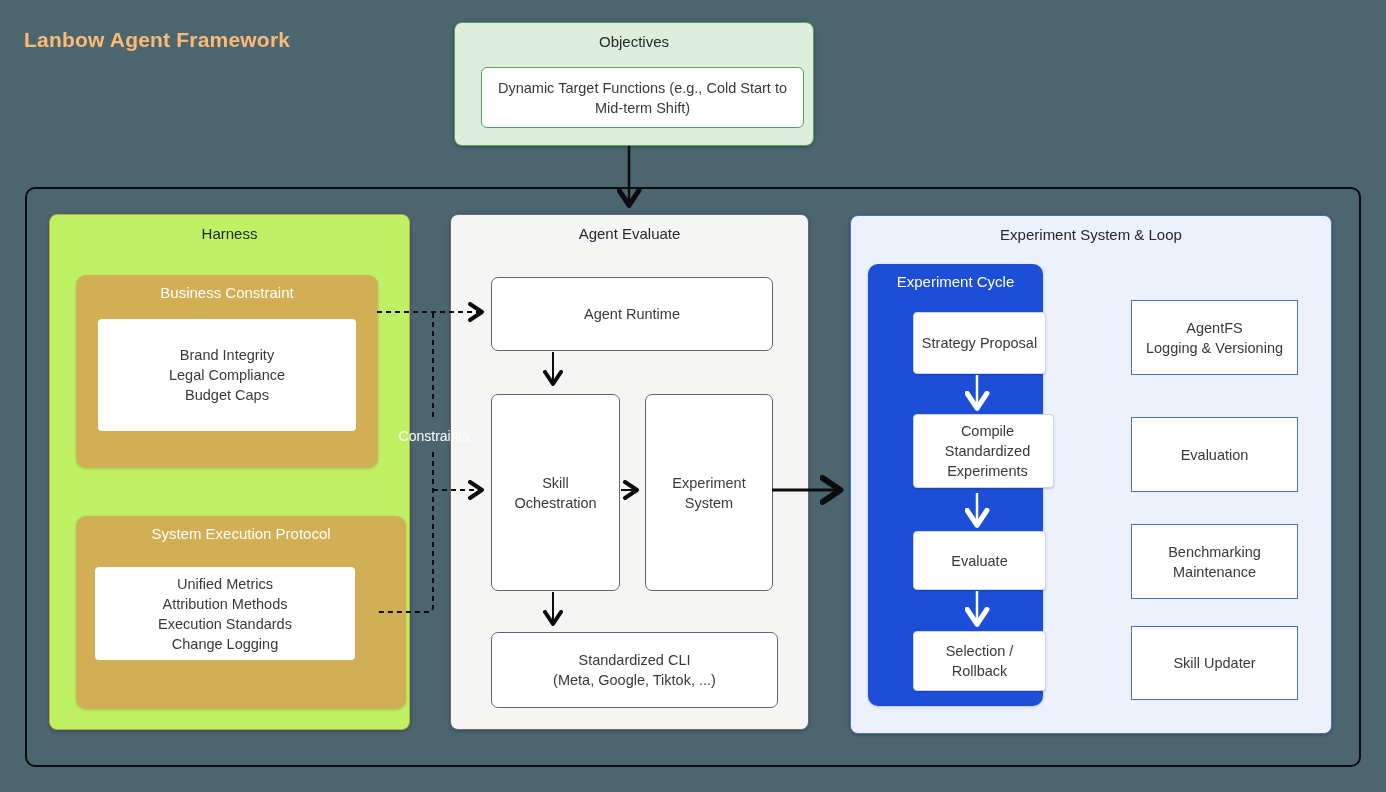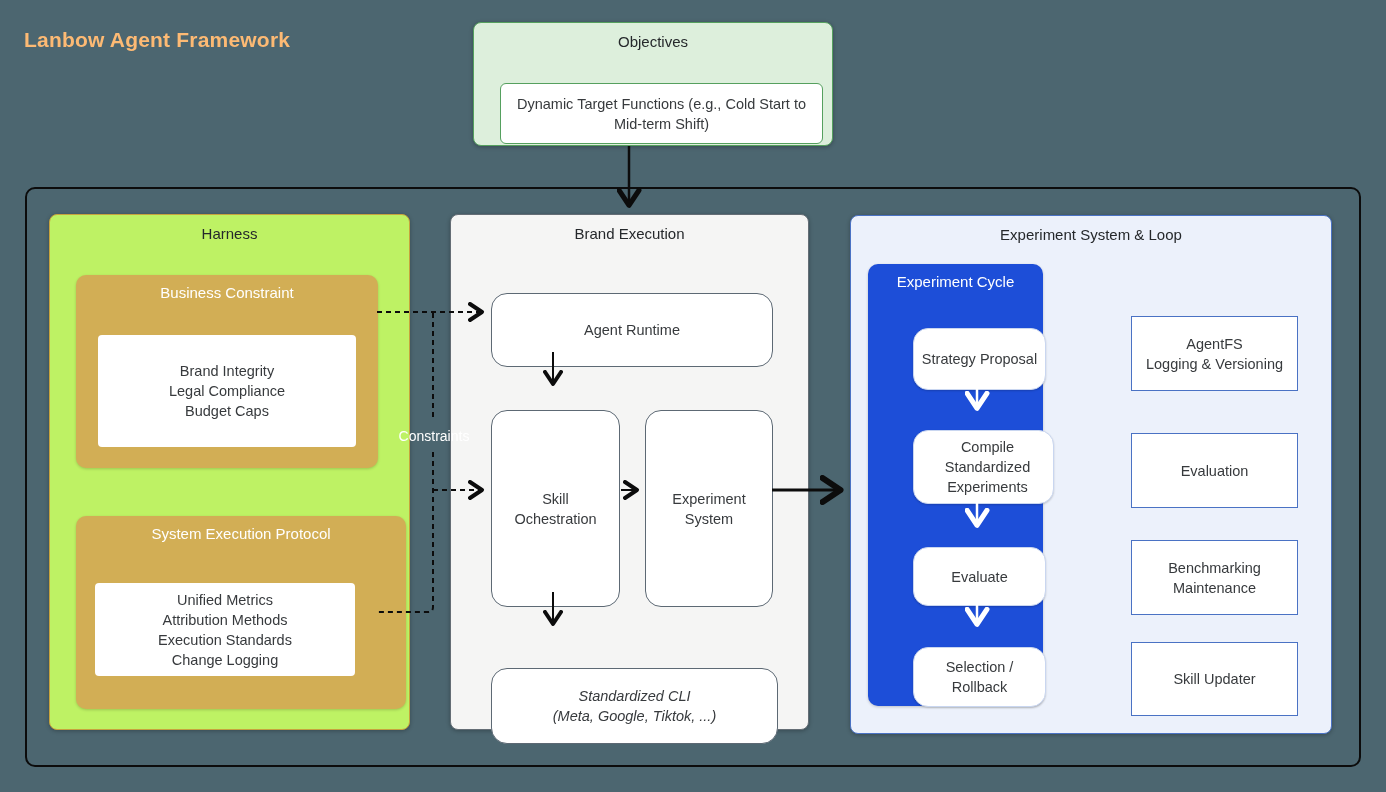--- a/index.html
+++ b/index.html
@@ -22,50 +22,50 @@
   }
   
   .panel{border-radius:8px;box-shadow:0 1px 4px rgba(0,0,0,.28);z-index:2;}
   .panel-title{position:absolute;left:0;right:0;top:10px;text-align:center;
     font-size:15px;color:#25282b;}
   .subpanel{position:absolute;border-radius:10px;}
   .subpanel-title{position:absolute;left:0;right:0;top:9px;text-align:center;
     font-size:15px;color:#ffffff;}
   .whitecard{position:absolute;background:#fff;display:flex;align-items:center;
     justify-content:center;text-align:center;white-space:pre-line;
-    font-size:14.5px;line-height:20px;color:#373a3d;margin-top:16px;}
+    font-size:14.5px;line-height:20px;color:#373a3d;}
   
-  #objectives{left:473px;top:22px;width:358px;height:122px;
+  #objectives{left:454px;top:22px;width:358px;height:122px;
     background:#ddefdc;border:1.5px solid #55a05e;}
   #objectives .whitecard{left:26px;top:44px;width:301px;height:55px;
     border:1.5px solid #55a05e;border-radius:6px;padding:2px 10px;}
   
   #harness{left:49px;top:214px;width:359px;height:514px;
     background:#bef264;border:1px solid #c7a33d;}
   .gold-group{background:#d2ae55;width:302px;left:26px;height:193px;
     box-shadow:0 1px 3px rgba(0,0,0,.18);}
   #business-constraint{top:60px;}
   #system-execution-protocol{top:301px;padding-left:28px;}
   #business-constraint .whitecard{left:22px;top:44px;width:258px;height:112px;border-radius:4px;}
   #system-execution-protocol .whitecard{left:19px;top:51px;width:260px;height:93px;border-radius:4px;}
   
   #agent-execution{left:450px;top:214px;width:357px;height:514px;
     background:#f5f5f4;border:1px solid #646d75;}
-  #agent-execution .whitecard{border:1.5px solid #5d6974;border-radius:16px;}
+  #agent-execution .whitecard{border:1.5px solid #5d6974;border-radius:7px;}
   #agent-runtime{left:40px;top:62px;width:280px;height:72px;}
   #skill-orchestration{left:40px;top:179px;width:127px;height:195px;}
   #experiment-system-box{left:194px;top:179px;width:126px;height:195px;}
-  #standardized-cli{left:40px;top:437px;width:285px;height:74px;font-style:italic;}
+  #standardized-cli{left:40px;top:417px;width:285px;height:74px;}
   
   #experiment-loop{left:850px;top:215px;width:480px;height:517px;
     background:#ecf1fb;border:1.5px solid #4a72c4;}
   #experiment-cycle{left:17px;top:48px;width:175px;height:442px;background:#1d4ed8;
     box-shadow:0 1px 3px rgba(0,0,0,.2);}
   #experiment-cycle .whitecard{left:45px;width:131px;border:1px solid #c9d6f0;
-    border-radius:15px;box-shadow:0 1px 2px rgba(0,0,0,.18);}
+    border-radius:4px;box-shadow:0 1px 2px rgba(0,0,0,.18);}
   #cycle-step-0{top:48px;height:60px;}
   #cycle-step-1{top:150px;height:72px;padding-left:8px;}
   #cycle-step-2{top:267px;height:57px;}
   #cycle-step-3{top:367px;height:58px;}
   .module-card{left:280px;width:165px;border:1.5px solid #4a72c4;border-radius:0;}
   #module-0{top:84px;height:73px;}
   #module-1{top:201px;height:73px;}
   #module-2{top:308px;height:73px;}
   #module-3{top:410px;height:72px;}
   
@@ -99,21 +99,21 @@
   <div class="subpanel gold-group" id="system-execution-protocol">
     <div class="subpanel-title">System Execution Protocol</div>
     <div class="whitecard">Unified Metrics
 Attribution Methods
 Execution Standards
 Change Logging</div>
   </div>
 </div>
 
 <div class="abs panel" id="agent-execution">
-  <div class="panel-title">Brand Execution</div>
+  <div class="panel-title">Agent Evaluate</div>
   <div class="whitecard" id="agent-runtime">Agent Runtime</div>
   <div class="whitecard" id="skill-orchestration">Skill
 Ochestration</div>
   <div class="whitecard" id="experiment-system-box">Experiment
 System</div>
   <div class="whitecard" id="standardized-cli">Standardized CLI
 (Meta, Google, Tiktok, ...)</div>
 </div>
 
 <div class="abs panel" id="experiment-loop">

